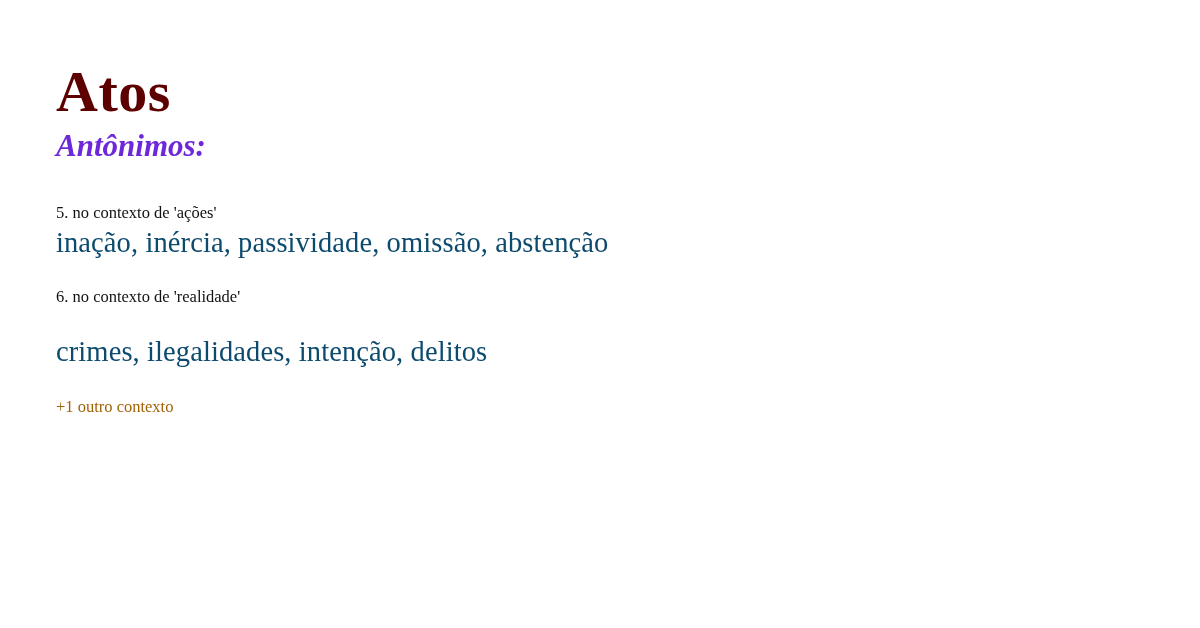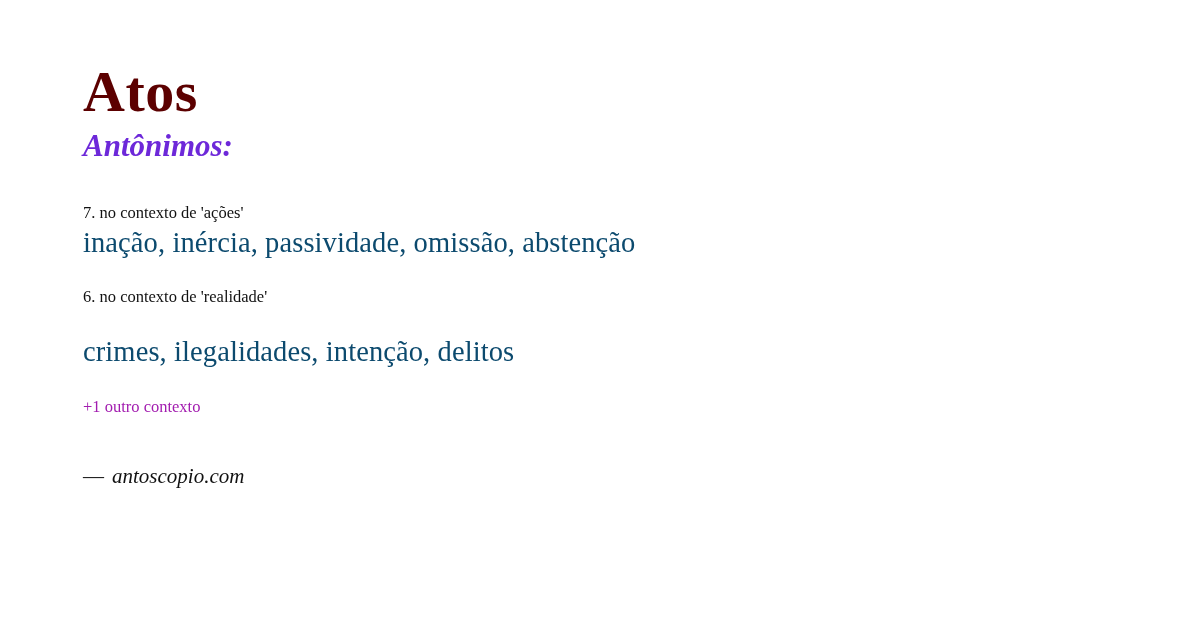--- a/index.html
+++ b/index.html
@@ -12,21 +12,21 @@
     background: #ffffff;
     font-family: "Liberation Serif", "DejaVu Serif", serif;
     color: #1a1a1a;
     overflow: hidden;
   }
   .page {
     position: relative;
     width: 1200px;
     height: 628px;
     box-sizing: border-box;
-    padding: 62px 60px 0 83px;
+    padding: 62px 60px 0 56px;
   }
   .word-title {
     font-family: "Liberation Serif", "DejaVu Serif", serif;
     font-size: 58px;
     font-weight: bold;
     color: #5c0000;
     line-height: 1.05;
     letter-spacing: 0.5px;
     margin: 0;
   }
@@ -52,21 +52,21 @@
     margin-bottom: 2px;
   }
   .sense-words {
     font-size: 28.5px;
     color: #0c4a6e;
     line-height: 1.25;
     letter-spacing: 0.1px;
   }
   .more-contexts {
     font-size: 16.5px;
-    color: #a21caf;
+    color: #a16207;
     margin-top: 20px;
   }
   .source {
     margin-top: 47px;
     font-size: 21px;
     font-style: italic;
     color: #111111;
   }
   .source .dash {
     font-style: normal;
@@ -78,33 +78,30 @@
 <body>
 
 <div class="page">
 
   <h1 class="word-title">Atos</h1>
   <div class="subtitle">Antônimos:</div>
 
   <div class="senses">
 
     <div class="sense">
-      <div class="sense-context">7. no contexto de 'ações'</div>
+      <div class="sense-context">5. no contexto de 'ações'</div>
       <div class="sense-words">inação, inércia, passividade, omissão, abstenção</div>
     </div>
 
     <div class="sense">
       <div class="sense-context">6. no contexto de 'realidade'</div>
     </div>
 
     <div class="sense">
       <div class="sense-words">crimes, ilegalidades, intenção, delitos</div>
     </div>
 
   </div>
 
   <div class="more-contexts">+1 outro contexto</div>
 
-  <div class="source">
-    <span class="dash">—</span><span>antoscopio.com</span>
-  </div>
 
 </div>
 
 </body></html>

